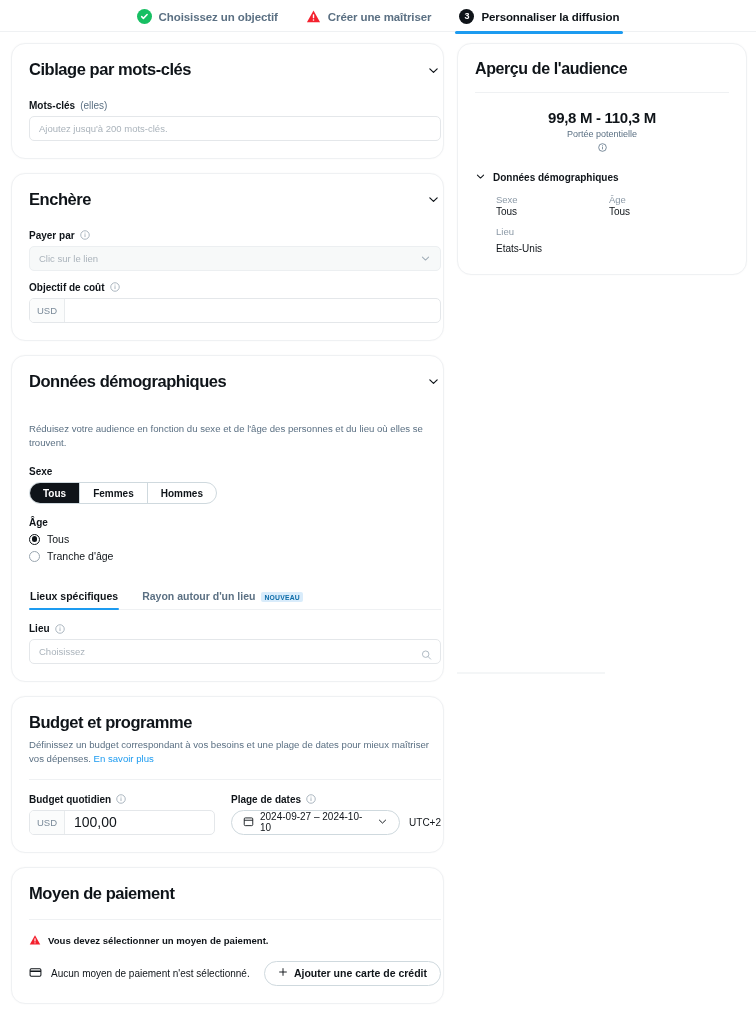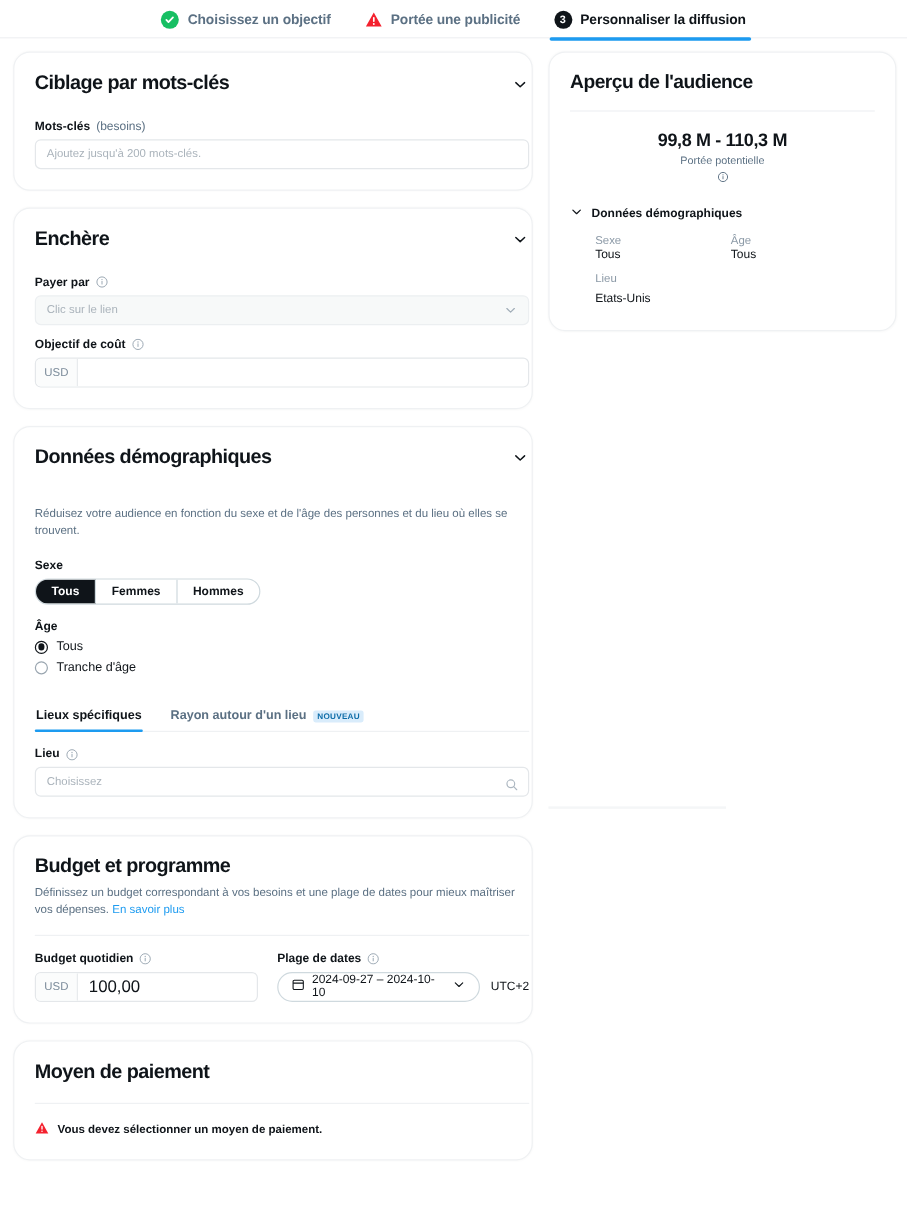--- a/index.html
+++ b/index.html
@@ -170,21 +170,21 @@
     </div>
 
     <div class="step">
       <span class="ic-warn">
         <svg width="15" height="15" viewBox="0 0 16 16">
             <path d="M8 1.6L15 14H1z" fill="#f4212e"></path>
             <rect x="7.25" y="5.6" width="1.5" height="4.3" rx=".7" fill="#fff"></rect>
             <circle cx="8" cy="11.7" r=".85" fill="#fff"></circle>
           </svg>
       </span>
-      <span class="step-label">Portée une publicité</span>
+      <span class="step-label">Créer une maîtriser</span>
     </div>
 
     <div class="step active">
       <span class="ic-num">3</span>
       <span class="step-label">Personnaliser la diffusion</span>
       <span class="step-underline"></span>
     </div>
 
   </div>
 
@@ -197,21 +197,21 @@
           <div class="card-title">Ciblage par mots-clés</div>
           <span class="chev">
             <svg width="13" height="13" viewBox="0 0 16 16">
                 <path d="M3.5 6l4.5 4.3L12.5 6" stroke="#0f1419" stroke-width="1.5" fill="none" stroke-linecap="round" stroke-linejoin="round"></path>
               </svg>
           </span>
         </div>
         <div class="kw-card-gap"></div>
         <div class="field-label">
           <span>Mots-clés</span>
-          <span class="muted">(besoins)</span>
+          <span class="muted">(elles)</span>
         </div>
         <div class="input">Ajoutez jusqu'à 200 mots-clés.</div>
       </div>
 
       <div class="card">
         <div class="card-head">
           <div class="card-title">Enchère</div>
           <span class="chev">
             <svg width="13" height="13" viewBox="0 0 16 16">
                 <path d="M3.5 6l4.5 4.3L12.5 6" stroke="#0f1419" stroke-width="1.5" fill="none" stroke-linecap="round" stroke-linejoin="round"></path>
@@ -386,20 +386,39 @@
           <span>
             <svg width="12" height="12" viewBox="0 0 16 16">
                 <path d="M8 1.6L15 14H1z" fill="#f4212e"></path>
                 <rect x="7.25" y="5.6" width="1.5" height="4.3" rx=".7" fill="#fff"></rect>
                 <circle cx="8" cy="11.7" r=".85" fill="#fff"></circle>
               </svg>
           </span>
           <span>Vous devez sélectionner un moyen de paiement.</span>
         </div>
 
+        <div class="pay-row">
+          <div class="pay-left">
+            <span>
+              <svg width="13" height="13" viewBox="0 0 18 18">
+                  <rect x="1.5" y="3.8" width="15" height="10.4" rx="1.6" fill="none" stroke="#0f1419" stroke-width="1.4"></rect>
+                  <rect x="1.5" y="6.2" width="15" height="2.1" fill="#0f1419"></rect>
+                </svg>
+            </span>
+            <span>Aucun moyen de paiement n'est sélectionné.</span>
+          </div>
+          <div class="btn-pill">
+            <span>
+              <svg width="10" height="10" viewBox="0 0 16 16">
+                  <path d="M8 2.6v10.8M2.6 8h10.8" stroke="#0f1419" stroke-width="1.5" stroke-linecap="round"></path>
+                </svg>
+            </span>
+            <span>Ajouter une carte de crédit</span>
+          </div>
+        </div>
       </div>
 
     </div>
 
     <div class="col-right">
       <div class="card" style="padding:16px 17px 20px">
         <div class="aud-title">Aperçu de l'audience</div>
         <div class="aud-hr"></div>
 
         <div class="reach">

